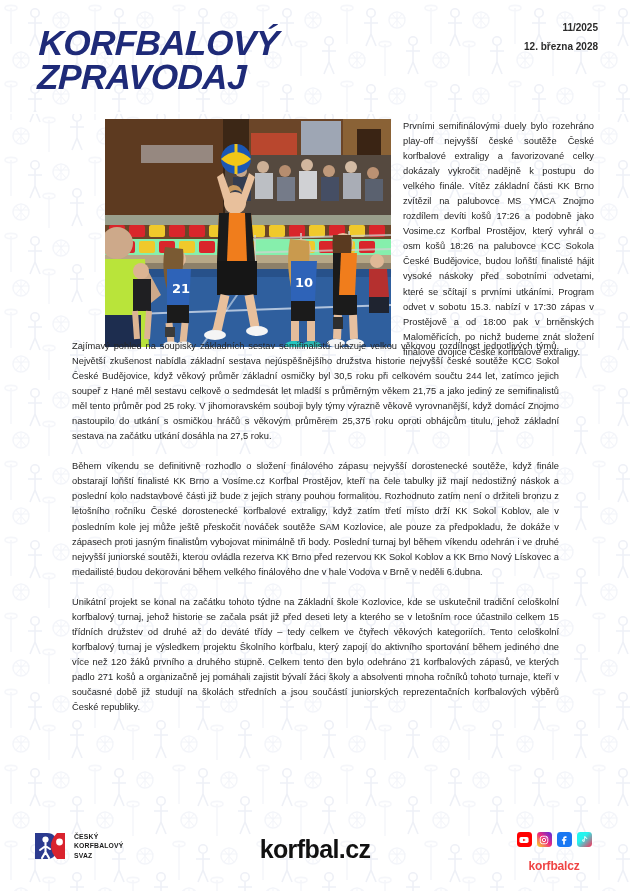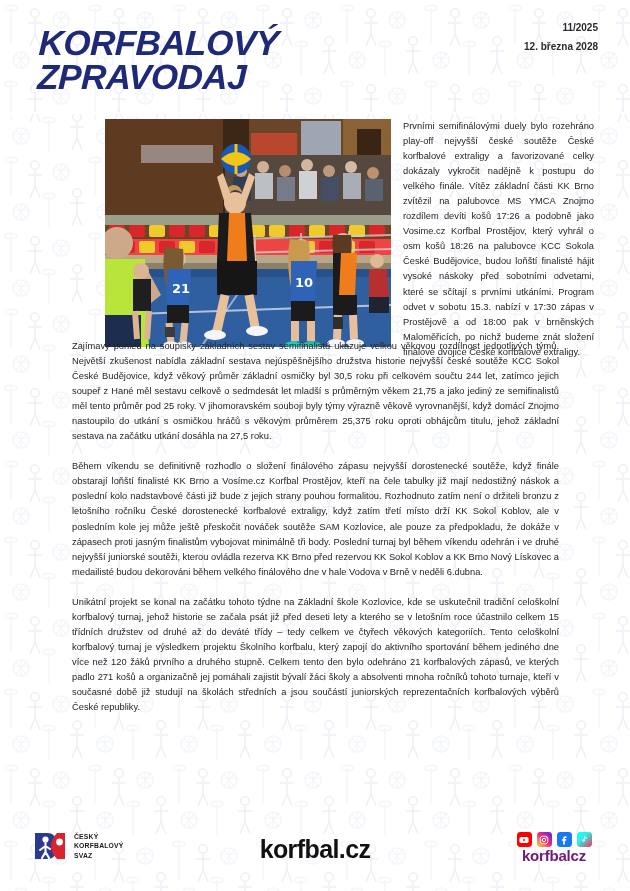--- a/index.html
+++ b/index.html
@@ -81,21 +81,21 @@
     top: 119px;
     width: 556px;
   }
   .photo {
     float: left;
     width: 286px;
     height: 228px;
     margin: 0 12px 4px 67px;
     position: relative;
     overflow: hidden;
-    background: #ef4444;
+    background: #86efac;
     border: 0;
   }
   .photo svg { display: block; }
 
   .lead-text {
     font-size: 9.3px;
     line-height: 1.62;
     text-align: justify;
     color: #262626;
     margin: 0;
@@ -170,25 +170,25 @@
     border-radius: 3.4px;
     display: inline-flex;
     align-items: center;
     justify-content: center;
   }
   .sicon.youtube   { background: #ff0000; }
   .sicon.instagram { background: linear-gradient(45deg,#f9ce34 5%,#ee2a7b 50%,#6228d7 95%); }
   .sicon.facebook  { background: #1877f2; }
   .sicon.tiktok    { background: linear-gradient(135deg,#25f4ee 0%,#25f4ee 38%,#fe2c55 100%); }
   .social-handle {
-    margin-top: 0;
-    font-size: 15px;
+    margin-top: 12px;
+    font-size: 12px;
     font-weight: bold;
     letter-spacing: -0.2px;
-    color: #701a75;
+    color: #ef4444;
   }
 </style>
 </head>
 <body>
 
 <svg class="watermark" width="630" height="891" viewBox="0 0 630 891" aria-hidden="true">
   <defs>
     <g id="wm-player">
       <circle cx="9" cy="5" r="4.2" fill="none" stroke="#c8cfe4" stroke-width="1.6"></circle>
       <path d="M9 10 L9 26 M9 26 L4 38 M9 26 L14 38 M2 15 L16 15" fill="none" stroke="#c8cfe4" stroke-width="1.6"></path>

